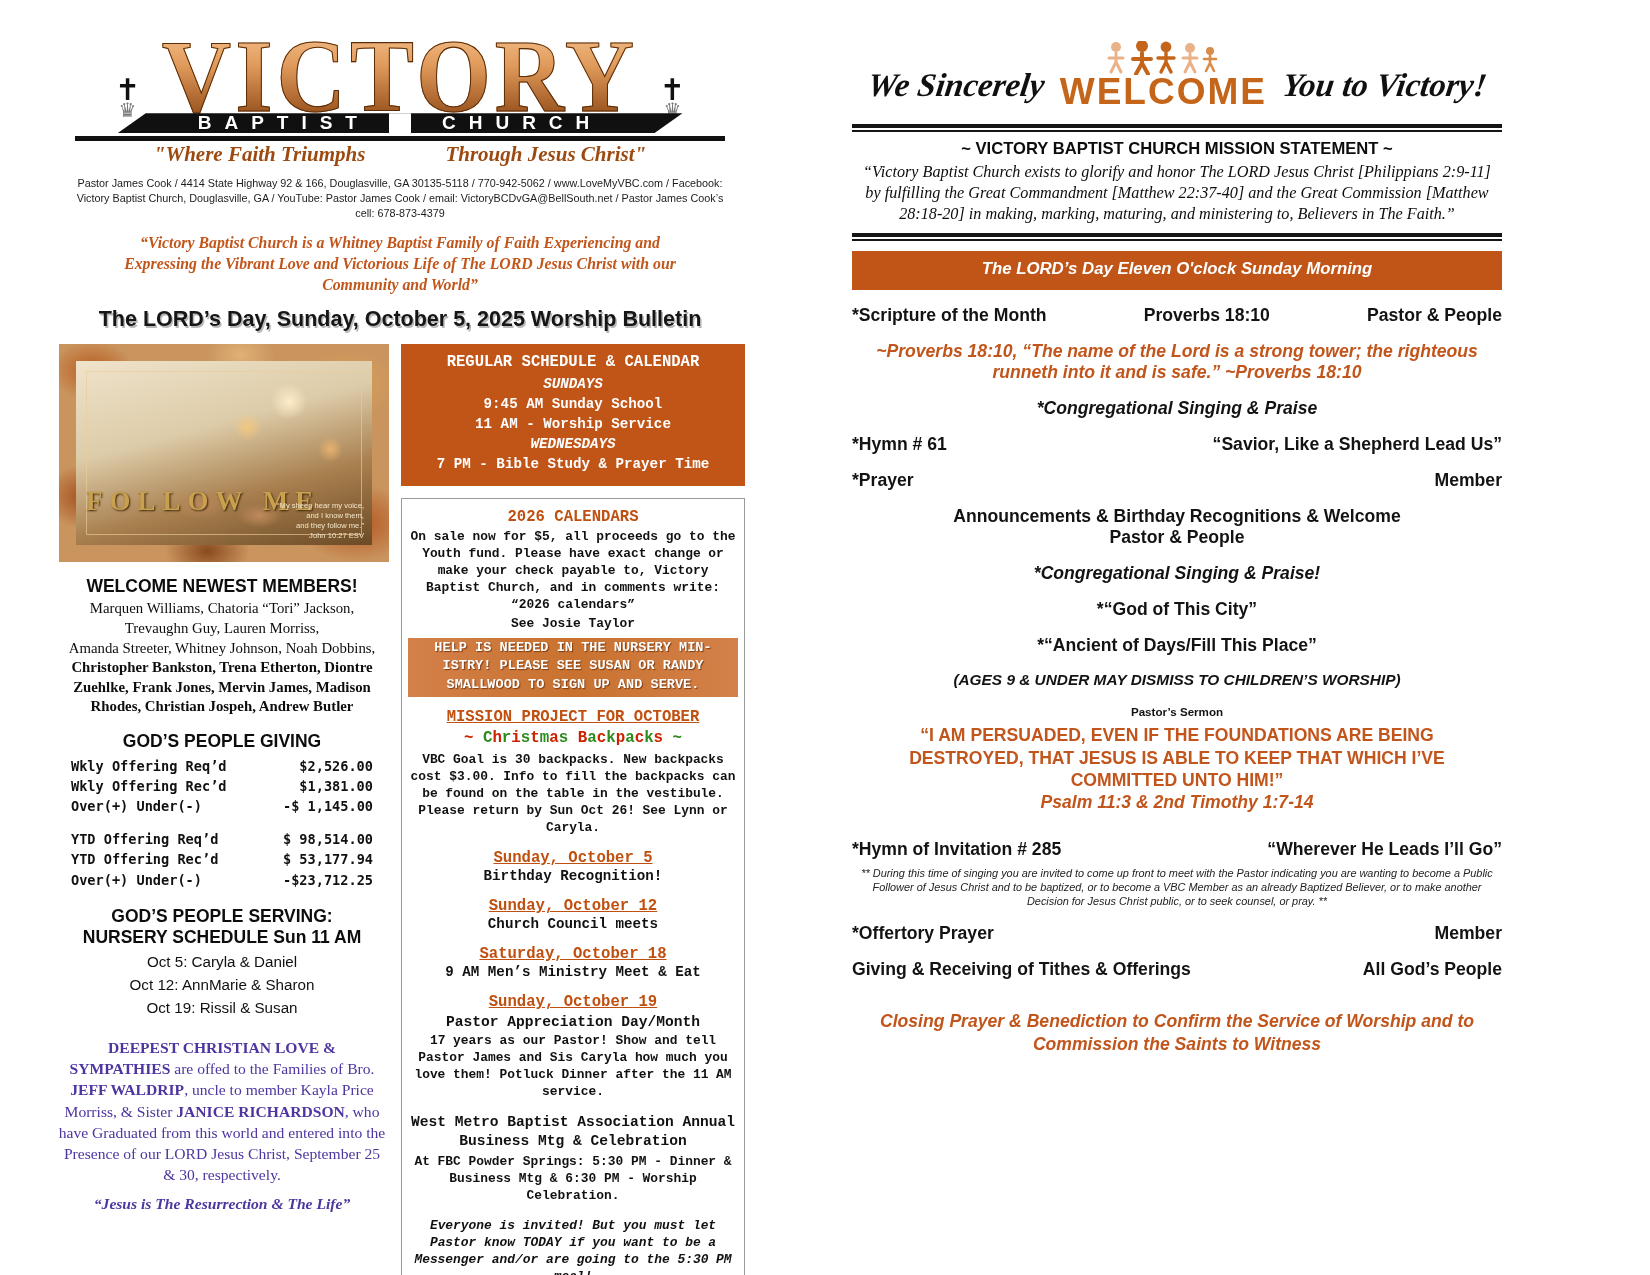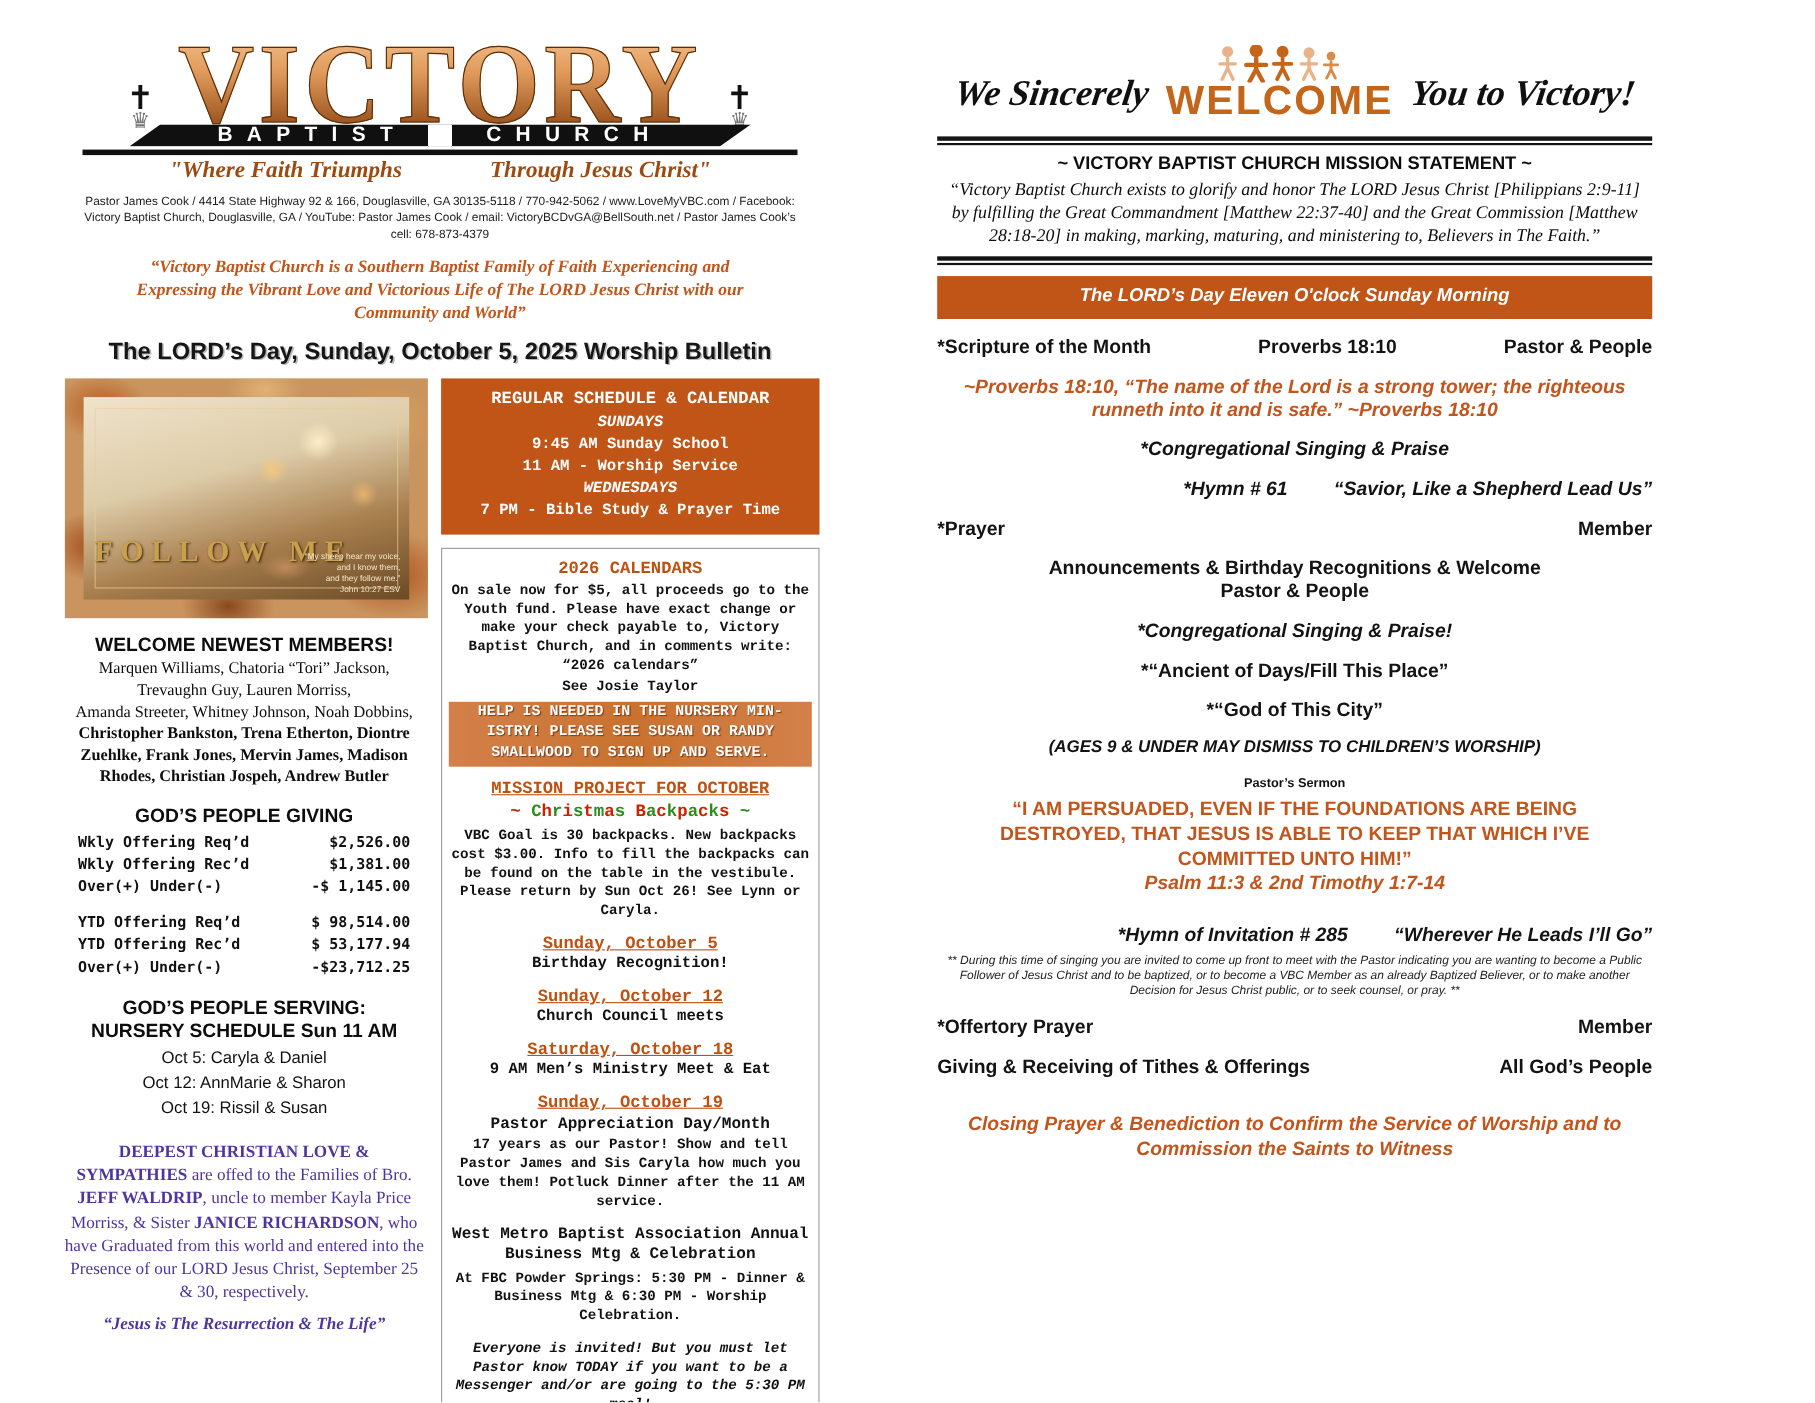--- a/index.html
+++ b/index.html
@@ -103,21 +103,21 @@
   .ms-title{text-align:center;font-weight:bold;font-size:16.6px;margin-top:7px;color:#0d0d0d;}
   .ms-body{text-align:center;font-family:"Liberation Serif",serif;font-style:italic;
      font-size:16.2px;line-height:1.3;margin:3px auto 8px;width:640px;color:#0d0d0d;}
   .banner{background:#c05517;color:#fff;text-align:center;padding:8px 4px 11px;margin-top:10px;}
   .banner-1{font-style:italic;font-weight:bold;font-size:16.8px;}
   .banner-2{font-weight:bold;font-size:19.5px;letter-spacing:.5px;word-spacing:9px;margin-top:3px;}
   .order{font-weight:bold;font-size:17.6px;color:#131313;}
   .o-line{margin-top:15px;}
   .center{text-align:center;}
   .split{display:flex;justify-content:space-between;align-items:baseline;}
-  .gap-center{display:flex;justify-content:flex-end;gap:42px;font-style:italic;}
+  .gap-center{display:flex;justify-content:space-between;gap:42px;}
   .orange{color:#c2551b;}
   .it{font-style:italic;}
   .ages{font-size:15.4px;}
   .small-label{font-size:11.6px;margin-top:16px;}
   .sermon-title{width:620px;margin:6px auto 0;line-height:1.28;}
   .fine{font-size:10.9px;font-style:italic;font-weight:normal;line-height:1.3;margin-top:6px;color:#222;}
   .closing{margin-top:30px;line-height:1.3;}
 </style>
 </head>
 <body>
@@ -141,21 +141,21 @@
         <div class="bookmark"></div>
       </div>
       <div class="logo-underline"></div>
       <div class="logo-tagline">
         <span>"Where Faith Triumphs</span>
         <span>Through Jesus Christ"</span>
       </div>
     </div>
 
     <div class="contact">Pastor James Cook / 4414 State Highway 92 &amp; 166, Douglasville, GA 30135-5118 / 770-942-5062 / www.LoveMyVBC.com / Facebook: Victory Baptist Church, Douglasville, GA / YouTube: Pastor James Cook / email: VictoryBCDvGA@BellSouth.net / Pastor James Cook’s cell:  678-873-4379</div>
-    <div class="motto">“Victory Baptist Church is a Southern Baptist Family of Faith Experiencing and Expressing the Vibrant Love and Victorious Life of The LORD Jesus Christ with our Community and World”</div>
+    <div class="motto">“Victory Baptist Church is a Whitney Baptist Family of Faith Experiencing and Expressing the Vibrant Love and Victorious Life of The LORD Jesus Christ with our Community and World”</div>
     <div class="bulletin-title">The LORD’s Day, Sunday, October 5, 2025 Worship Bulletin</div>
 
     <div class="cols">
 
       <div class="colA">
         <div class="photo">
           <div class="photo-inner">
             <div class="photo-frame"></div>
             <div class="photo-title">FOLLOW ME</div>
             <div class="photo-cap">
@@ -328,22 +328,22 @@
       </div>
       <div class="o-line split">
         <span>*Prayer</span>
         <span>Member</span>
       </div>
       <div class="o-line center">
         <div>Announcements &amp; Birthday Recognitions &amp; Welcome</div>
         <div>Pastor &amp; People</div>
       </div>
       <div class="o-line center it">*Congregational Singing &amp; Praise!</div>
+      <div class="o-line center">*“God of This City”</div>
       <div class="o-line center">*“Ancient of Days/Fill This Place”</div>
-      <div class="o-line center">*“God of This City”</div>
       <div class="o-line center it ages">(AGES 9 &amp; UNDER MAY DISMISS TO CHILDREN’S WORSHIP)</div>
       <div class="center small-label">Pastor’s Sermon</div>
       <div class="center orange sermon-title">“I AM PERSUADED, EVEN IF THE FOUNDATIONS ARE BEING DESTROYED, THAT JESUS IS ABLE TO KEEP THAT WHICH I’VE COMMITTED UNTO HIM!”</div>
       <div class="center orange it">Psalm 11:3 &amp; 2nd Timothy 1:7-14</div>
       <div class="o-line gap-center" style="margin-top:26px;">
         <span>*Hymn of Invitation # 285</span>
         <span>“Wherever He Leads I’ll Go”</span>
       </div>
       <div class="center fine">** During this time of singing you are invited to come up front to meet with the Pastor indicating you are wanting to become a Public Follower of Jesus Christ and to be baptized, or to become a VBC Member as an already Baptized Believer, or to make another Decision for Jesus Christ public, or to seek counsel, or pray. **</div>
       <div class="o-line split">

